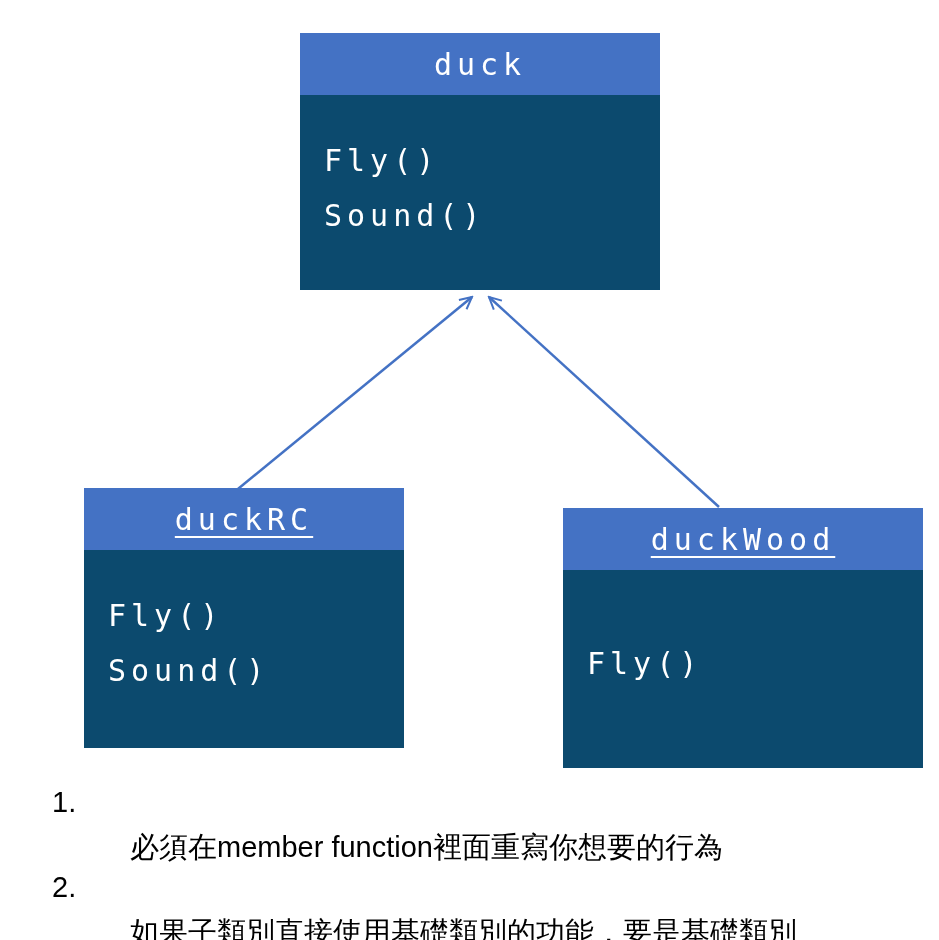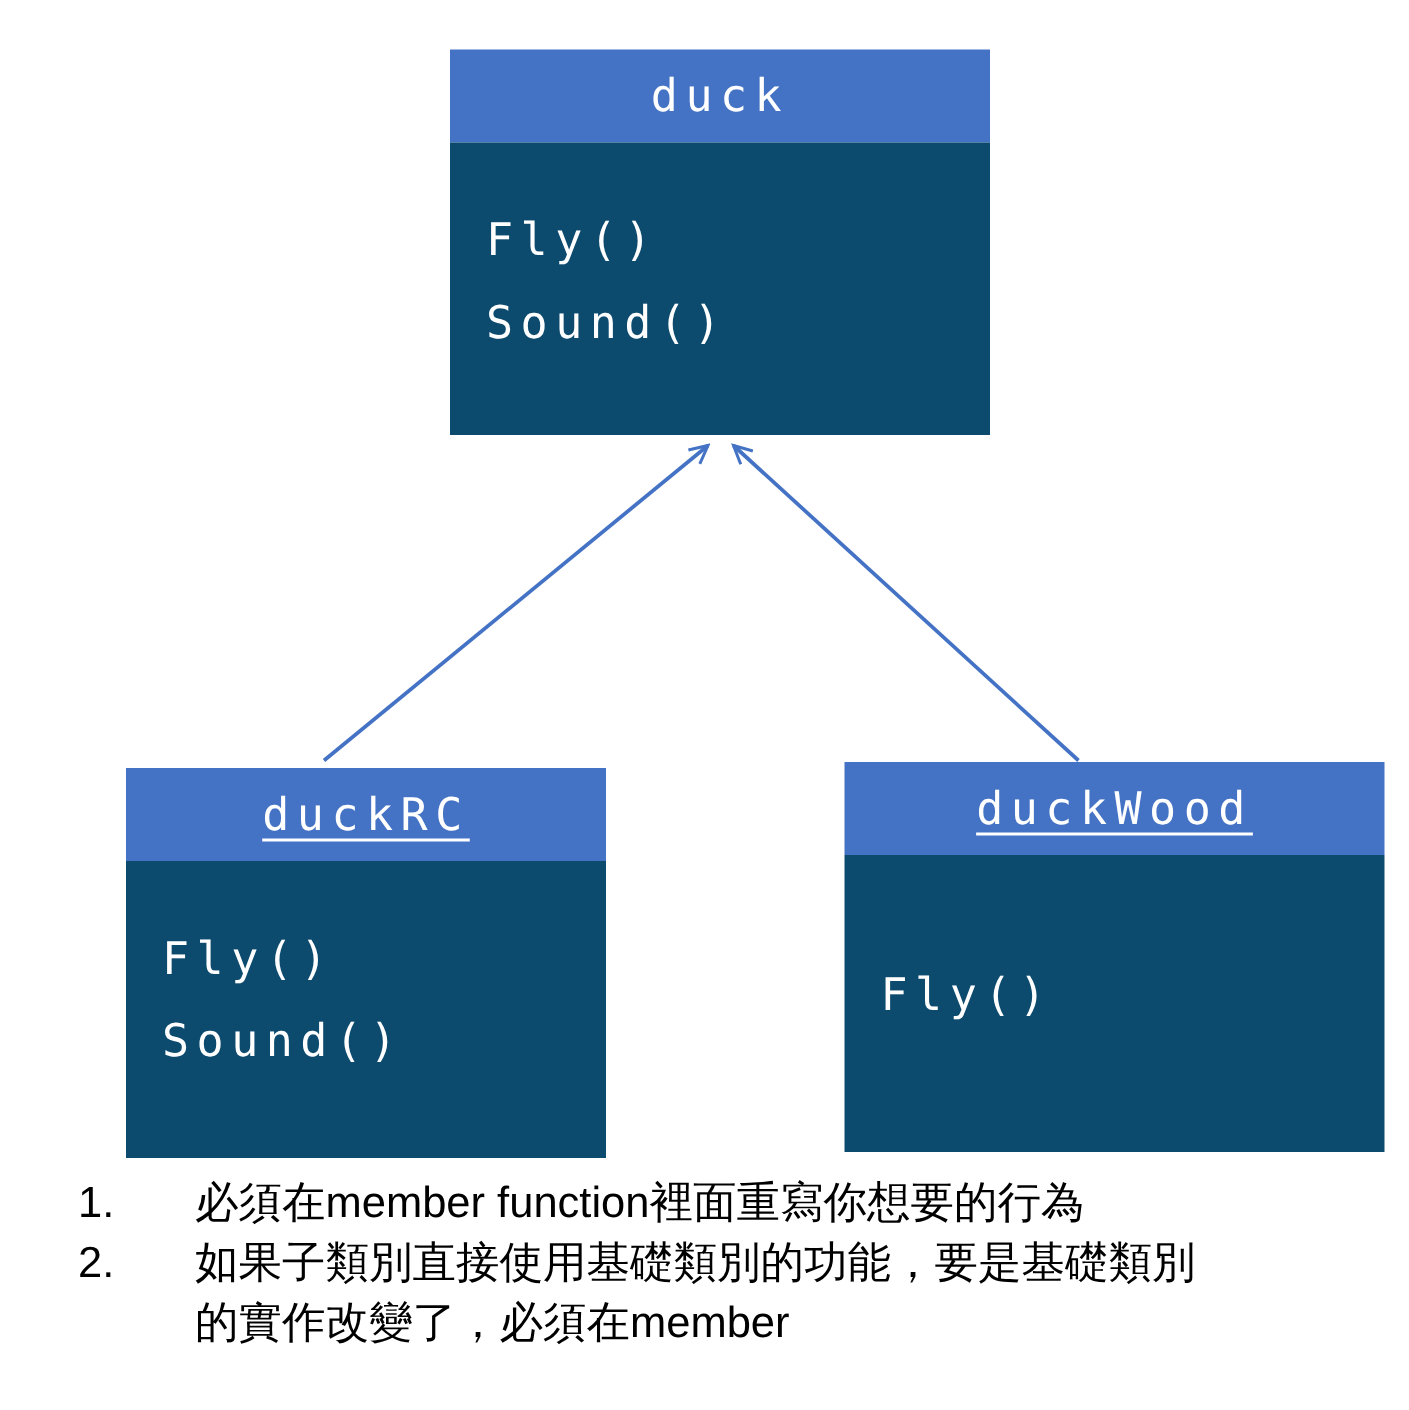--- a/index.html
+++ b/index.html
@@ -53,21 +53,21 @@
     font-family: "DejaVu Sans Mono", "Liberation Mono", monospace;
     font-size: 30px;
     letter-spacing: 5px;
     line-height: 55px;
     padding: 38px 10px 0 24px;
   }
   .class-body.lower {
     padding-top: 66px;
   }
   #box-duck      { left: 300px; top: 33px;  width: 360px; height: 257px; }
-  #box-duckrc    { left: 38px;  top: 512px; width: 320px; height: 260px; padding-left: 46px; }
+  #box-duckrc    { left: 38px;  top: 488px; width: 320px; height: 260px; padding-left: 46px; }
   #box-duckwood  { left: 563px; top: 508px; width: 360px; height: 260px; }
 
   .notes {
     position: absolute;
     left: 52px;
     top: 782px;
     width: 850px;
     color: #000000;
     font-size: 29px;
     line-height: 40px;
@@ -75,20 +75,21 @@
   .note-row {
     display: flex;
     align-items: flex-start;
   }
   .note-num {
     width: 78px;
     flex-shrink: 0;
   }
   .note-text {
     max-width: 672px;
+    margin-top: 45px;
   }
 </style>
 </head>
 <body>
 
 <div class="stage">
 
   <svg class="arrows" width="939" height="940" viewBox="0 0 939 940">
     <defs>
       <marker id="open-arrowhead" viewBox="0 0 16 16" refX="14" refY="8" markerWidth="16" markerHeight="16" markerUnits="userSpaceOnUse" orient="auto">

